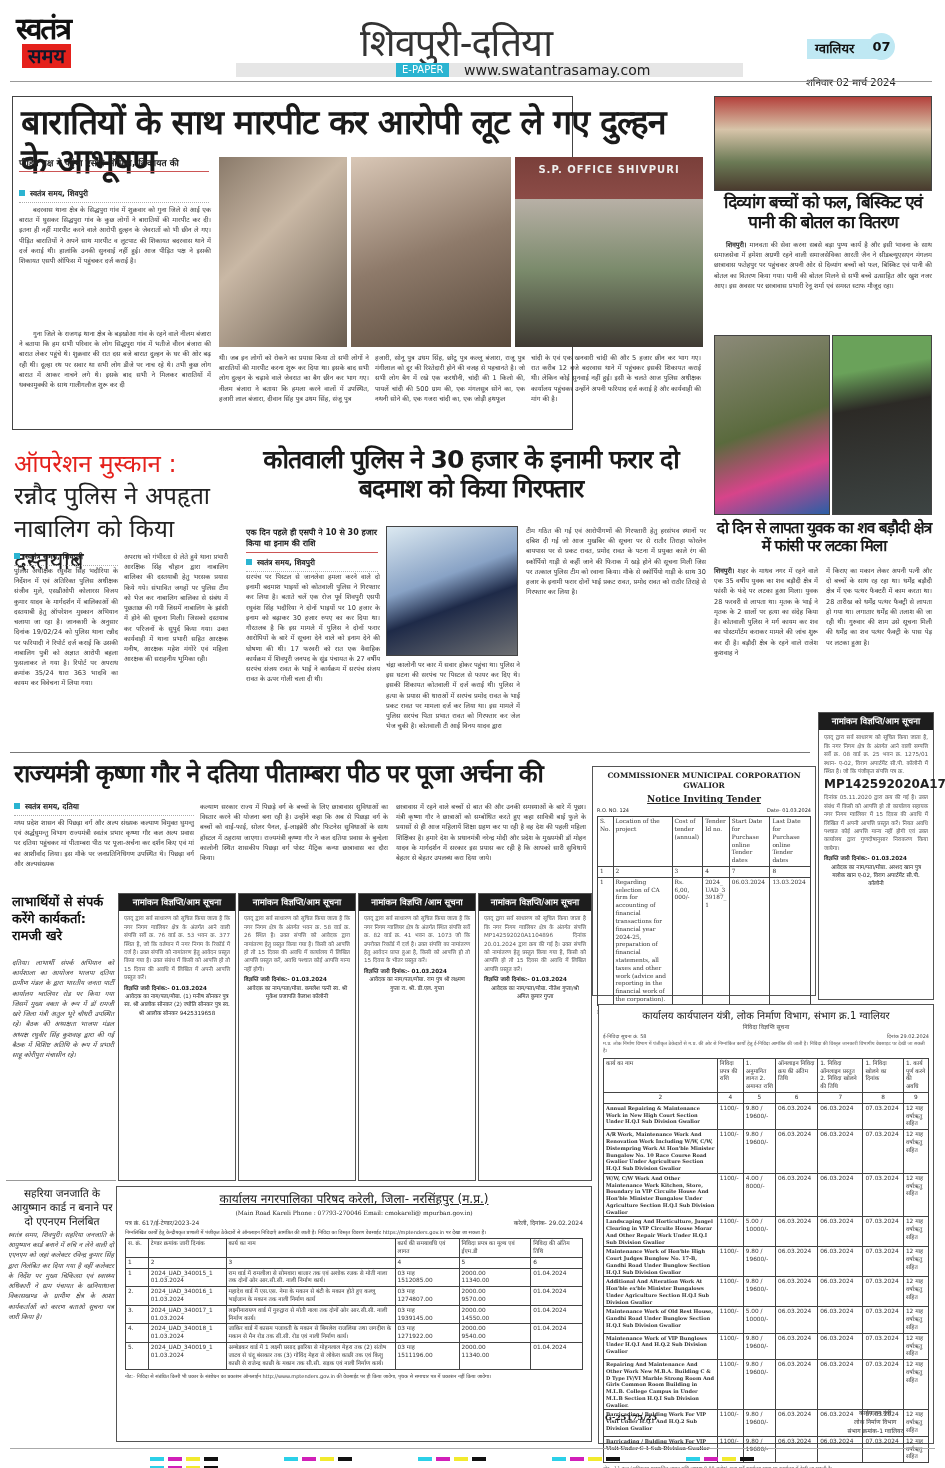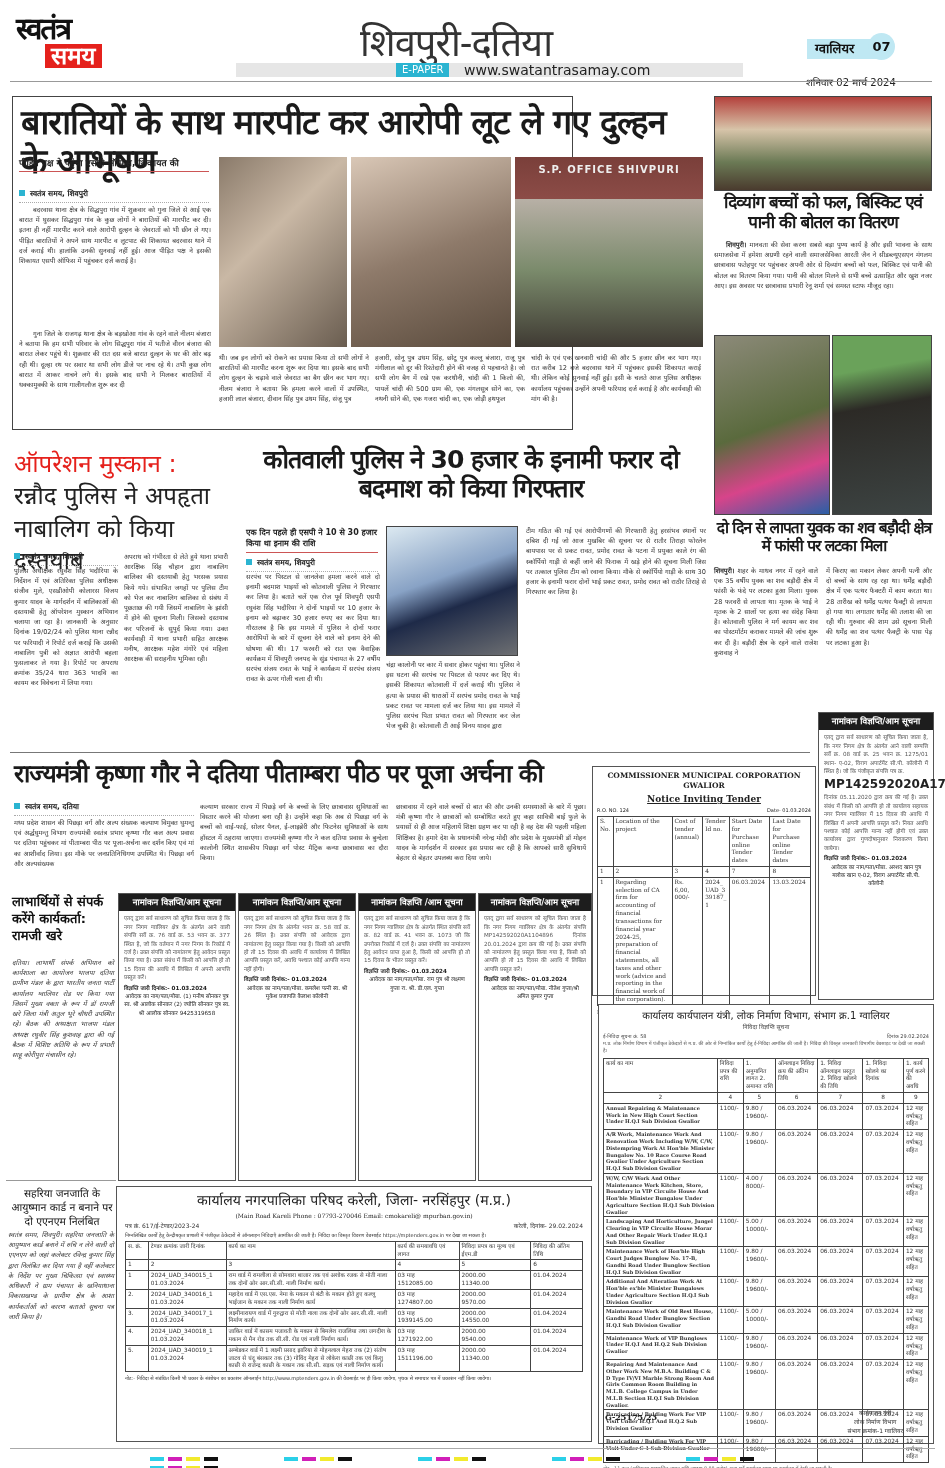--- a/index.html
+++ b/index.html
@@ -1,21 +1,21 @@
 <!DOCTYPE html>
 <html><head>
 <meta charset="utf-8">
 <style>
 *{box-sizing:border-box;margin:0;padding:0}
 body{width:945px;height:1468px;background:#fff;font-family:"DejaVu Sans",sans-serif;color:#222;position:relative;overflow:hidden;font-size:7px;line-height:1.35}
 .abs{position:absolute}
 .masthead{left:0;top:0;width:945px;height:78px}
 .logo{left:16px;top:14px;width:68px;height:64px}
 .logo .l1{font-size:30px;font-weight:bold;color:#111;line-height:30px;font-family:"DejaVu Sans",sans-serif;letter-spacing:-2px}
-.logo .l2{background:#e5211c;color:#ffffff;font-size:24px;font-weight:bold;line-height:24px;padding:0 6px;display:inline-block;margin-left:29px}
+.logo .l2{background:#e5211c;color:#0f172a;font-size:20px;font-weight:bold;line-height:24px;padding:0 6px;display:inline-block;margin-left:6px}
 .edition{left:360px;top:18px;font-size:38px;color:#333;font-family:Liberation Sans, sans-serif;letter-spacing:-1px}
 .epbar{left:236px;top:63px;width:507px;height:14px;background:#e6e6e6}
 .eplabel{left:396px;top:63px;background:#2bb4d1;color:#fff;font-size:10px;padding:0 6px;line-height:14px}
 .epurl{left:464px;top:63px;font-size:14px;line-height:14px;color:#222}
 .city{left:807px;top:39px;background:#bfe8f3;font-size:13px;font-weight:bold;padding:1px 30px 1px 8px;color:#111}
 .pageno{left:868px;top:33px;width:27px;height:27px;border-radius:50%;background:#bfe8f3;font-size:13px;font-weight:bold;text-align:center;line-height:27px;color:#111}
 .date{left:806px;top:76px;font-size:10px;color:#222}
 .rule{left:10px;top:81px;width:922px;height:1px;background:#999}
 .box{border:1px solid #444}
 .h-big{font-weight:bold;color:#1a1a1a;letter-spacing:-1px;line-height:1.15}
@@ -335,21 +335,21 @@
     <div>लोक निर्माण विभाग</div>
     <div>संभाग क्रमांक-1 ग्वालियर</div>
   </div>
 </div>
 
 <div class="abs" style="left:6px;top:1180px;width:110px;height:1px;background:#999"></div>
 <div class="abs" style="left:8px;top:1186px;width:108px;font-size:10.5px;text-align:center;line-height:1.35;color:#111">सहरिया जनजाति के आयुष्मान कार्ड न बनाने पर दो एएनएम निलंबित</div>
 <div class="abs txt" style="left:8px;top:1230px;width:106px;font-style:italic">स्वतंत्र समय, शिवपुरी। सहरिया जनजाति के आयुष्मान कार्ड बनाने में रुचि न लेने वाली दो एएनएम को जहां कलेक्टर रविन्द्र कुमार सिंह द्वारा निलंबित कर दिया गया है वहीं कलेक्टर के निर्देश पर मुख्य चिकित्सा एवं स्वास्थ्य अधिकारी ने ग्राम पंचायत के खनियाधाना विकासखण्ड के ग्रामीण क्षेत्र के आशा कार्यकर्ताओं को कारण बताओ सूचना पत्र जारी किया है।</div>
 
 <div class="abs noticebox" style="left:116px;top:1186px;width:476px;height:256px;padding:4px 8px">
-  <div style="font-size:14px;text-align:center;color:#222">कार्यालय नगरपालिका परिषद करेली, जिला- नरसिंहपुर (म.प्र.)</div>
+  <div style="font-size:12px;text-align:center;text-decoration:underline;color:#222">कार्यालय नगरपालिका परिषद करेली, जिला- नरसिंहपुर (म.प्र.)</div>
   <div style="font-size:6px;text-align:center;font-family:'DejaVu Serif',serif;margin:2px 0">(Main Road Kareli Phone : 07793-270046 Email: cmokareli@ mpurban.gov.in)</div>
   <div style="display:flex;justify-content:space-between;font-size:6px;color:#333">
     <span>पत्र क्रं. 617/ई-टेण्डर/2023-24</span>
     <span>करेली, दिनांक- 29.02.2024</span>
   </div>
   <div style="font-size:5px;color:#333;margin:2px 0">निम्नलिखित कार्यों हेतु केन्द्रीयकृत प्रणाली में पंजीकृत ठेकेदारों से ऑनलाइन निविदाएँ आमंत्रित की जाती है। निविदा का विस्तृत विवरण वेबसाईट https://mptenders.gov.in पर देखा जा सकता है।</div>
   <table id="kareli-table">
     <tbody>
         <tr>
       <th style="width:5%">स. क्रं.</th>

